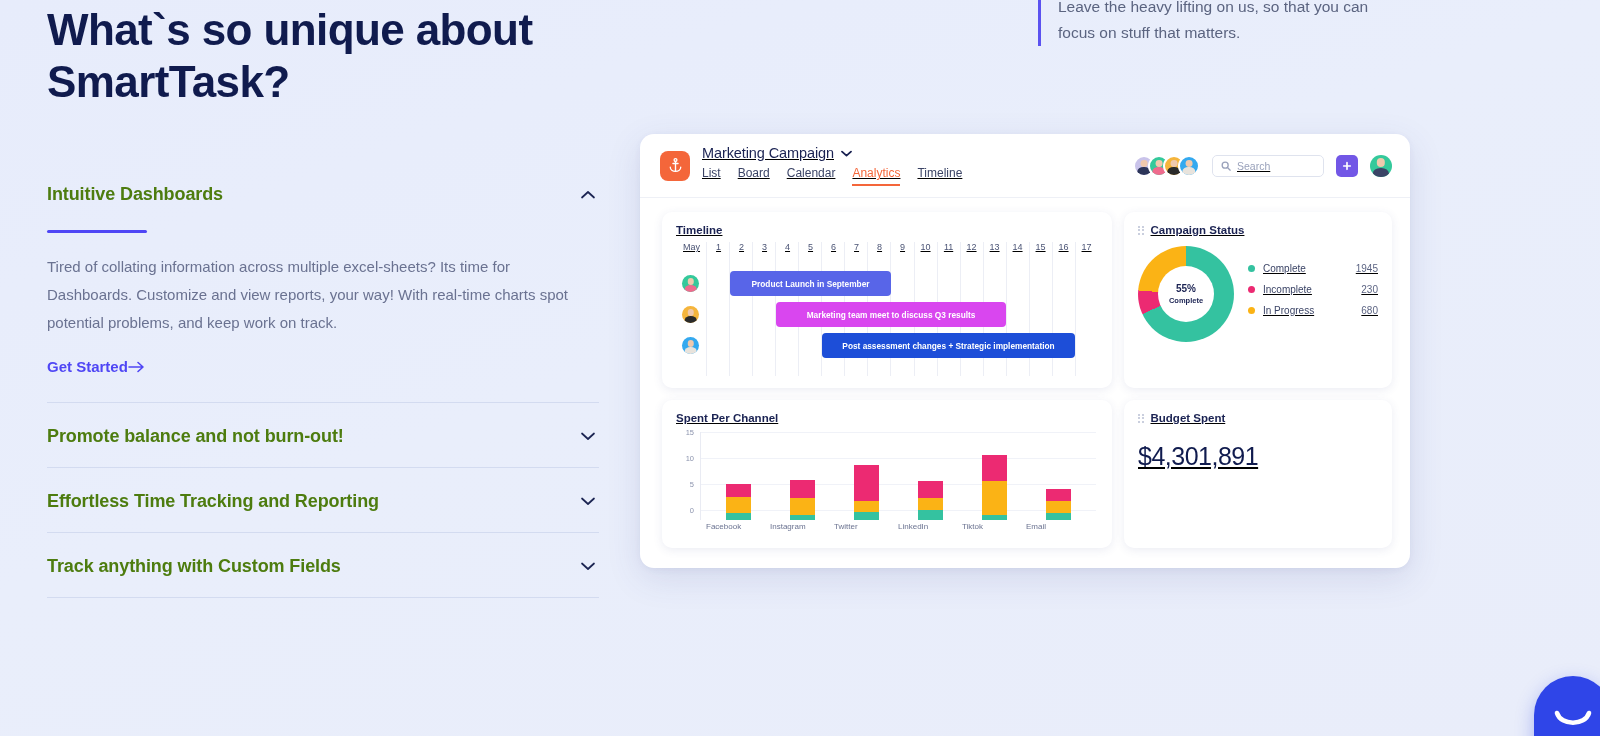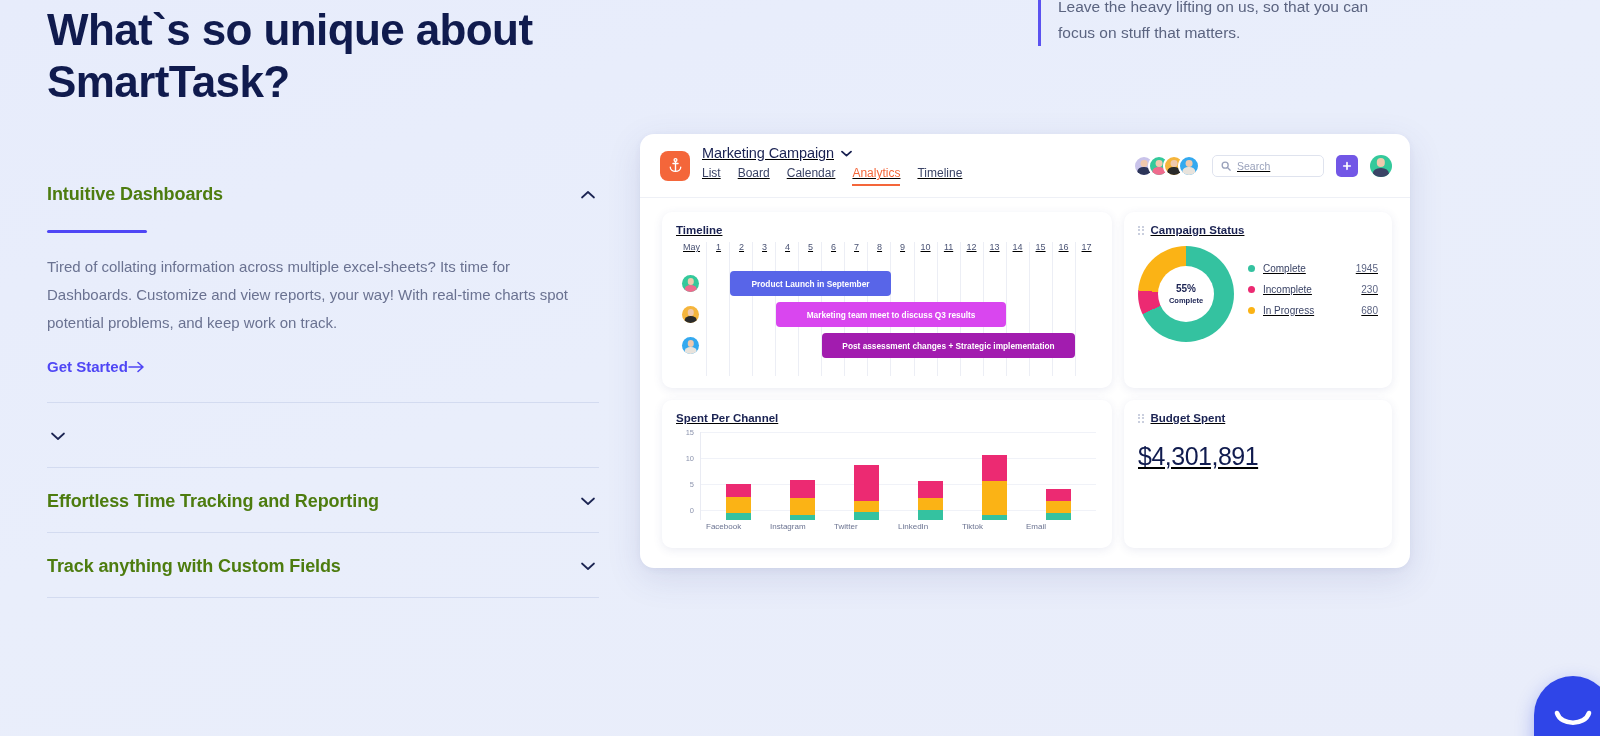--- a/index.html
+++ b/index.html
@@ -237,20 +237,21 @@
           <svg viewBox="0 0 17 14">
               <path d="M1 7 H15 M10 2.5 L15 7 L10 11.5"></path>
             </svg>
         </a>
       </div>
     </div>
 
 
     <div class="acc-item">
       <div class="acc-head">
+        <span class="acc-title">Promote balance and not burn-out!</span>
         <svg class="chev" viewBox="0 0 22 22">
             <path d="M5 8.5 L11 14 L17 8.5"></path>
           </svg>
       </div>
     </div>
 
     <div class="acc-item">
       <div class="acc-head">
         <span class="acc-title">Effortless Time Tracking and Reporting</span>
         <svg class="chev" viewBox="0 0 22 22">
@@ -411,21 +412,21 @@
               </div>
               <div class="bar" style="background: #d946ef; left: 23.7057%; width: 54.4959%;">Marketing team meet to discuss Q3 results</div>
             </div>
             <div class="tl-row">
               <div class="tl-av">
                 <div class="av" style="background:#34a9ef">
                   <span class="head"></span>
                   <span class="body" style="background:#e8e3dc"></span>
                 </div>
               </div>
-              <div class="bar" style="background: #a21caf; left: 34.6049%; width: 59.9455%;">Post assessment changes + Strategic implementation</div>
+              <div class="bar" style="background: #1d4ed8; left: 34.6049%; width: 59.9455%;">Post assessment changes + Strategic implementation</div>
             </div>
           </div>
       </div>
     </div>
 
     <div class="panel">
       <div class="panel-title">
         <span class="dots">
             <i></i>
             <i></i>

